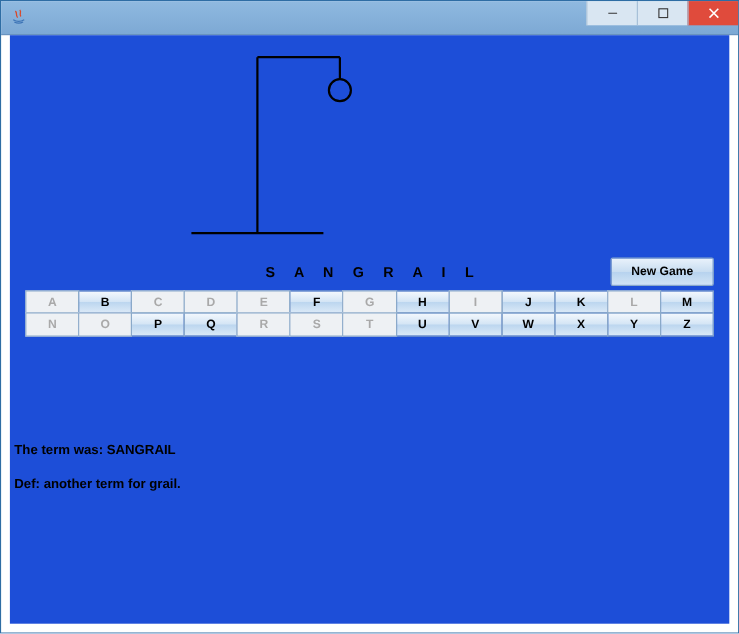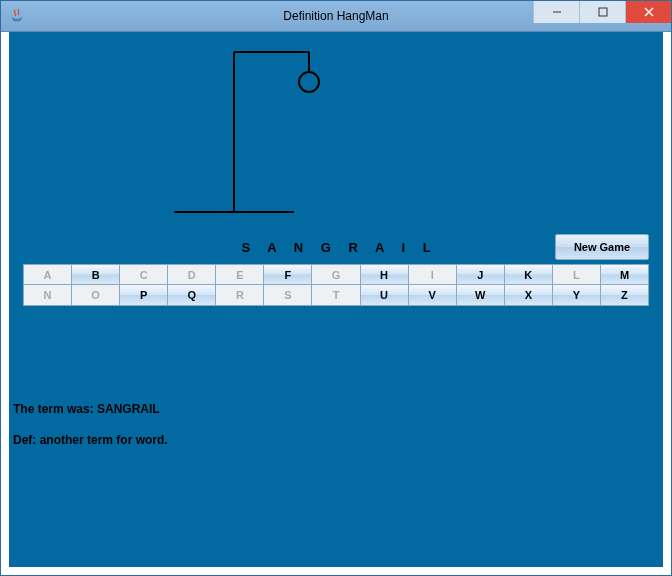--- a/index.html
+++ b/index.html
@@ -63,21 +63,21 @@
     background: #e04b3c;
     color: #fff;
   }
   .ctrl-btn svg { display:block; }
   .client {
     position: absolute;
     top: 31px;
     left: 8px;
     right: 8px;
     bottom: 8px;
-    background: #0369a1;
+    background: #1d4ed8;
   }
 
   .gallows-area {
     position: absolute;
     top: 10px;
     left: 155px;
     width: 200px;
     height: 180px;
   }
 
@@ -161,21 +161,20 @@
 <div class="window">
   <div class="titlebar">
     <span class="icon">
       <svg width="16" height="16" viewBox="0 0 16 16">
         <path d="M5 2 C7 4 5 6 7 8" stroke="#d9492b" stroke-width="1.2" fill="none"></path>
         <path d="M9 1 C11 3 8 5 10 7" stroke="#d9492b" stroke-width="1.2" fill="none"></path>
         <path d="M3 10 Q8 13 13 10" stroke="#3d74b6" stroke-width="1.2" fill="none"></path>
         <path d="M4 12 Q8 14 12 12" stroke="#3d74b6" stroke-width="1.2" fill="none"></path>
       </svg>
     </span>
-    <div class="title">Definition HangMan</div>
     <div class="controls">
       <div class="ctrl-btn">
         <svg width="10" height="10">
             <line x1="1" y1="5" x2="9" y2="5" stroke="#333" stroke-width="1"></line>
           </svg>
       </div>
       <div class="ctrl-btn">
         <svg width="10" height="10">
             <rect x="1" y="1" width="8" height="8" fill="none" stroke="#333" stroke-width="1"></rect>
           </svg>
@@ -233,17 +232,17 @@
           <div class="letter-btn">V</div>
           <div class="letter-btn">W</div>
           <div class="letter-btn">X</div>
           <div class="letter-btn">Y</div>
           <div class="letter-btn">Z</div>
         </div>
     </div>
 
     <div class="messages">
       <div>The term was: SANGRAIL</div>
-      <div class="def-line">Def: another term for word.</div>
+      <div class="def-line">Def: another term for grail.</div>
     </div>
 
   </div>
 </div>
 
 </body></html>

